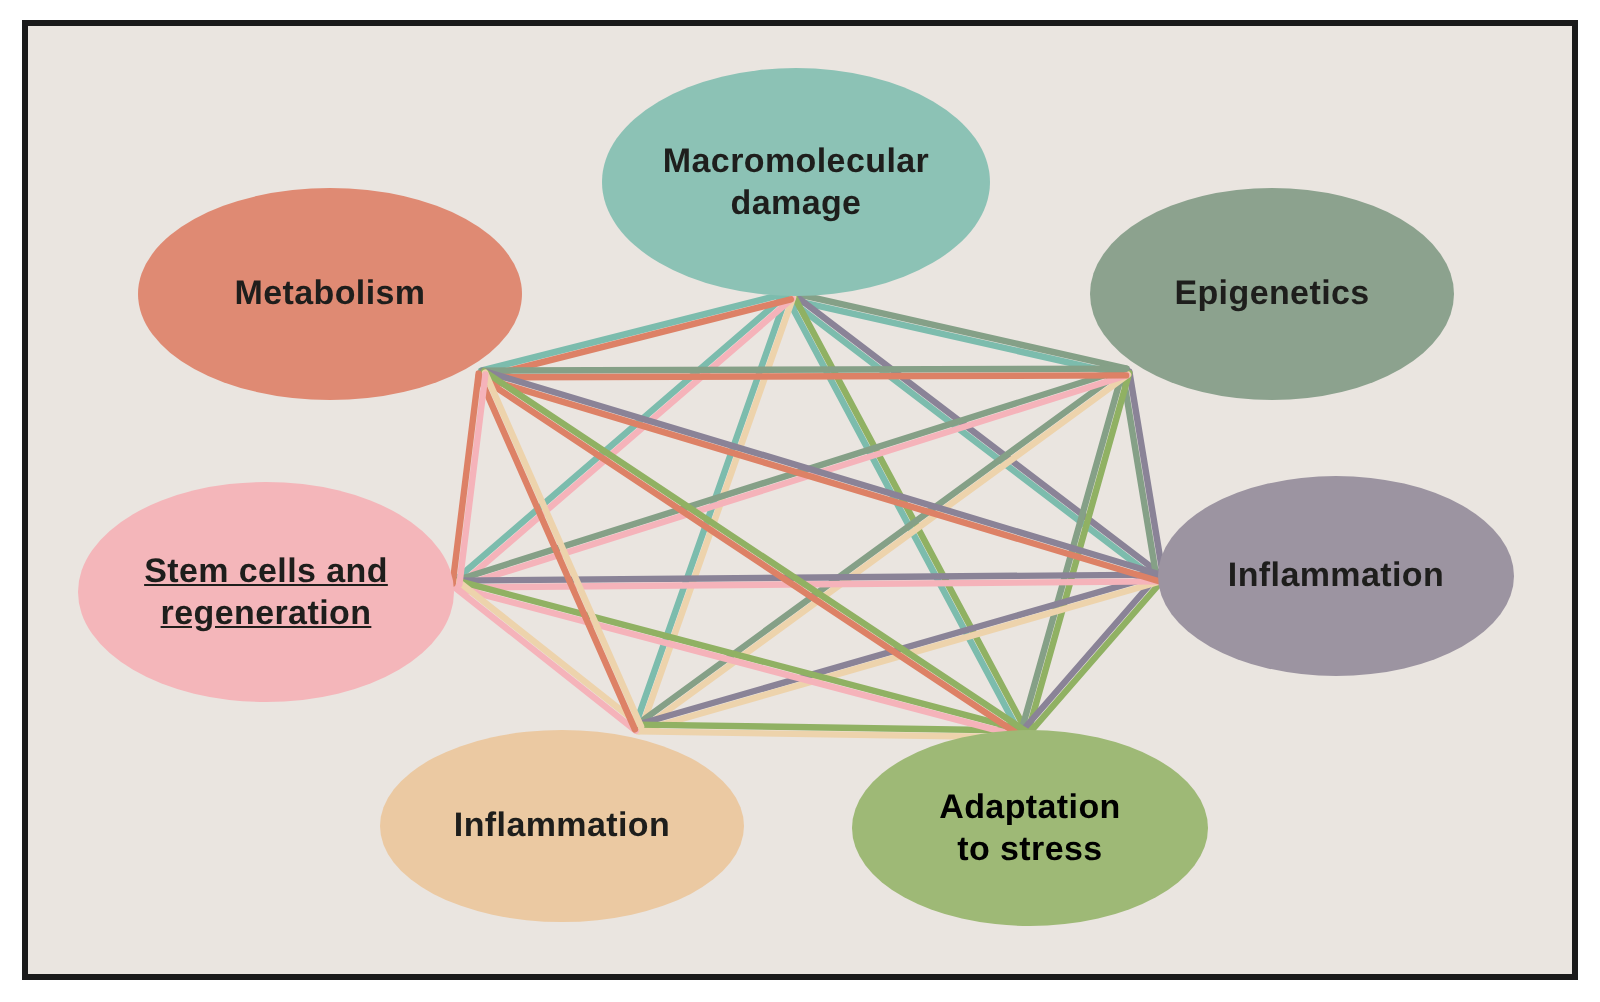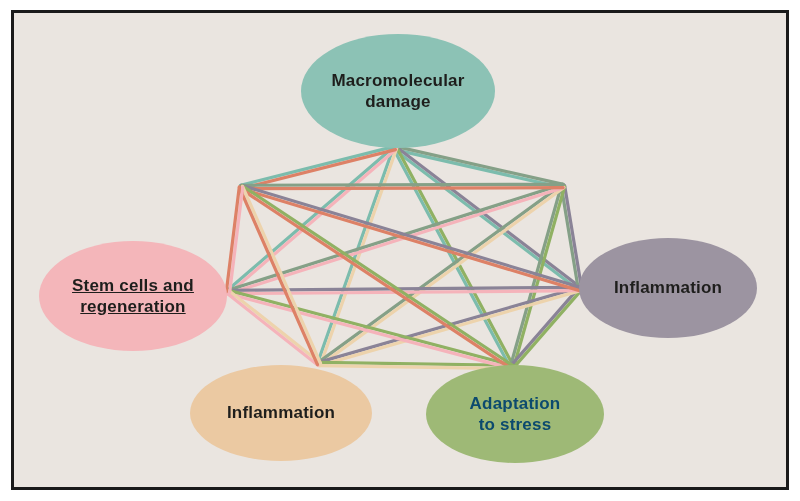--- a/index.html
+++ b/index.html
@@ -104,28 +104,34 @@
       <line x1="320.55564651631215" y1="363.31446085721836" x2="242.55564651631218" y2="186.31446085721836" stroke="#EDD3AC" stroke-width="3.2" stroke-linecap="round"></line>
       <line x1="317.44435348368785" y1="364.68553914278164" x2="239.44435348368782" y2="187.68553914278164" stroke="#DD8166" stroke-width="3.2" stroke-linecap="round"></line>
       <line x1="229.6871184280649" y1="292.208881329189" x2="242.6871184280649" y2="187.20888132918898" stroke="#F5B3BA" stroke-width="3.2" stroke-linecap="round"></line>
       <line x1="226.3128815719351" y1="291.791118670811" x2="239.3128815719351" y2="186.79111867081102" stroke="#DD8166" stroke-width="3.2" stroke-linecap="round"></line>
     </svg>
   <div id="nodes">
       <div class="node" style="left: 301px; top: 34px; width: 194px; height: 114px; background: rgb(140, 194, 181);">
         <span class="node-label" style="color: rgb(30, 30, 28);">Macromolecular
 damage</span>
       </div>
+      <div class="node" style="left: 545px; top: 94px; width: 182px; height: 106px; background: rgb(140, 162, 142);">
+        <span class="node-label" style="color: rgb(30, 30, 28);">Epigenetics</span>
+      </div>
       <div class="node" style="left: 579px; top: 238px; width: 178px; height: 100px; background: rgb(156, 148, 161);">
         <span class="node-label" style="color: rgb(30, 30, 28);">Inflammation</span>
       </div>
       <div class="node" style="left: 426px; top: 365px; width: 178px; height: 98px; background: rgb(158, 185, 118);">
-        <span class="node-label" style="color: #0c4a6e;">Adaptation
+        <span class="node-label" style="color: #000000;">Adaptation
 to stress</span>
       </div>
       <div class="node" style="left: 190px; top: 365px; width: 182px; height: 96px; background: rgb(235, 201, 162);">
         <span class="node-label" style="color: rgb(30, 30, 28);">Inflammation</span>
       </div>
       <div class="node" style="left: 39px; top: 241px; width: 188px; height: 110px; background: rgb(244, 182, 186);">
         <span class="node-label" style="color: rgb(30, 30, 28); text-decoration: underline;">Stem cells and
 regeneration</span>
       </div>
+      <div class="node" style="left: 69px; top: 94px; width: 192px; height: 106px; background: rgb(223, 138, 115);">
+        <span class="node-label" style="color: rgb(30, 30, 28);">Metabolism</span>
+      </div>
     </div>
 </div>
 
 </body></html>

